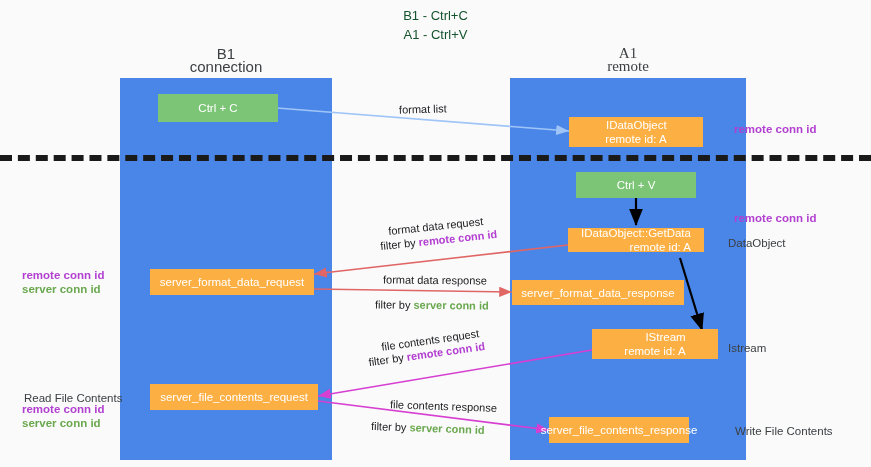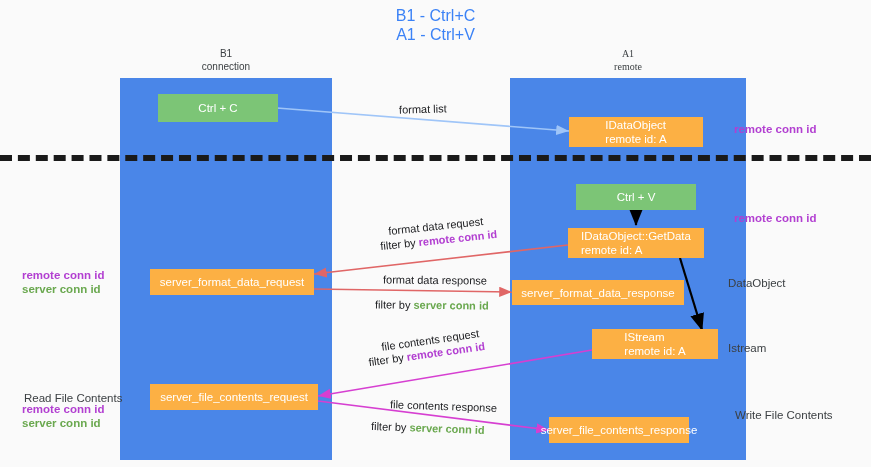--- a/index.html
+++ b/index.html
@@ -15,30 +15,30 @@
     height: 467px;
     background: #fafafa;
     overflow: hidden;
   }
   .abs { position: absolute; }
 
   
   #title {
     left: 0; top: 6px; width: 871px;
     text-align: center;
-    font-size: 16px;
-    color: #3b82f6;
+    font-size: 13px;
+    color: #14532d;
     line-height: 19px;
     white-space: pre;
   }
 
   
   .col-header {
     text-align: center;
-    font-size: 10px;
+    font-size: 15px;
     color: #3c4043;
     line-height: 13px;
     white-space: pre;
   }
   #hdr-b1 { left: 120px; top: 47px; width: 212px; }
   #hdr-a1 { left: 510px; top: 47px; width: 236px; font-family: Liberation Serif, serif; }
 
   
   .lane {
     background: #4a86e8;
@@ -52,21 +52,21 @@
     border-top: 6px dashed #1a1a1a;
   }
 
   
   .node {
     box-sizing: border-box;
     display: flex;
     flex-direction: column;
     align-items: center;
     justify-content: center;
-    text-align: left;
+    text-align: right;
     color: #ffffff;
     font-size: 11.5px;
     line-height: 14px;
     white-space: pre;
   }
   .node.green { background: #7cc576; }
   .node.orange { background: #fcb044; }
 
   
   .side-label {
@@ -152,25 +152,25 @@
 
   <div class="abs node orange" style="left:150px; top:269px; width:164px; height:26px;">
     <span>server_format_data_request</span>
   </div>
 
   <div class="abs node orange" style="left:569px; top:117px; width:134px; height:30px;">
     <span>IDataObject
 remote id: A</span>
   </div>
 
-  <div class="abs node green" style="left:576px; top:172px; width:120px; height:26px;margin-top:12px;">
+  <div class="abs node green" style="left:576px; top:172px; width:120px; height:26px;">
     <span>Ctrl + V</span>
   </div>
 
-  <div class="abs node orange" style="left:568px; top:228px; width:136px; height:30px;">
+  <div class="abs node orange" style="left:568px; top:228px; width:136px; height:24px;">
     <span>IDataObject::GetData
 remote id: A</span>
   </div>
 
   <div class="abs node orange" style="left:512px; top:280px; width:172px; height:25px;">
     <span>server_format_data_response</span>
   </div>
 
   <div class="abs node orange" style="left:592px; top:329px; width:126px; height:30px;">
     <span>IStream
@@ -180,25 +180,25 @@
   <div class="abs node orange" style="left:549px; top:417px; width:140px; height:26px;">
     <span>server_file_contents_response</span>
   </div>
 
   <div class="abs" id="divider"></div>
 
   <div class="abs side-label conn-purple" style="left:734px; top:122px;">remote conn id</div>
 
   <div class="abs side-label conn-purple" style="left:734px; top:211px;">remote conn id</div>
 
-  <div class="abs side-label" style="left:728px; top:236px;margin-top:40px;">DataObject</div>
+  <div class="abs side-label" style="left:728px; top:236px;">DataObject</div>
 
   <div class="abs side-label" style="left:728px; top:341px;">Istream</div>
 
-  <div class="abs side-label" style="left:735px; top:408px;">Write File Contents</div>
+  <div class="abs side-label" style="left:735px; top:424px;">Write File Contents</div>
 
   <div class="abs" style="left:22px; top:268px; text-align:left;">
     <div class="side-label conn-purple">remote conn id</div>
     <div class="side-label conn-green">server conn id</div>
   </div>
 
   <div class="abs side-label" style="left:24px; top:384px;margin-top:7px;">Read File Contents</div>
 
   <div class="abs" style="left:22px; top:402px; text-align:left;">
     <div class="side-label conn-purple">remote conn id</div>

